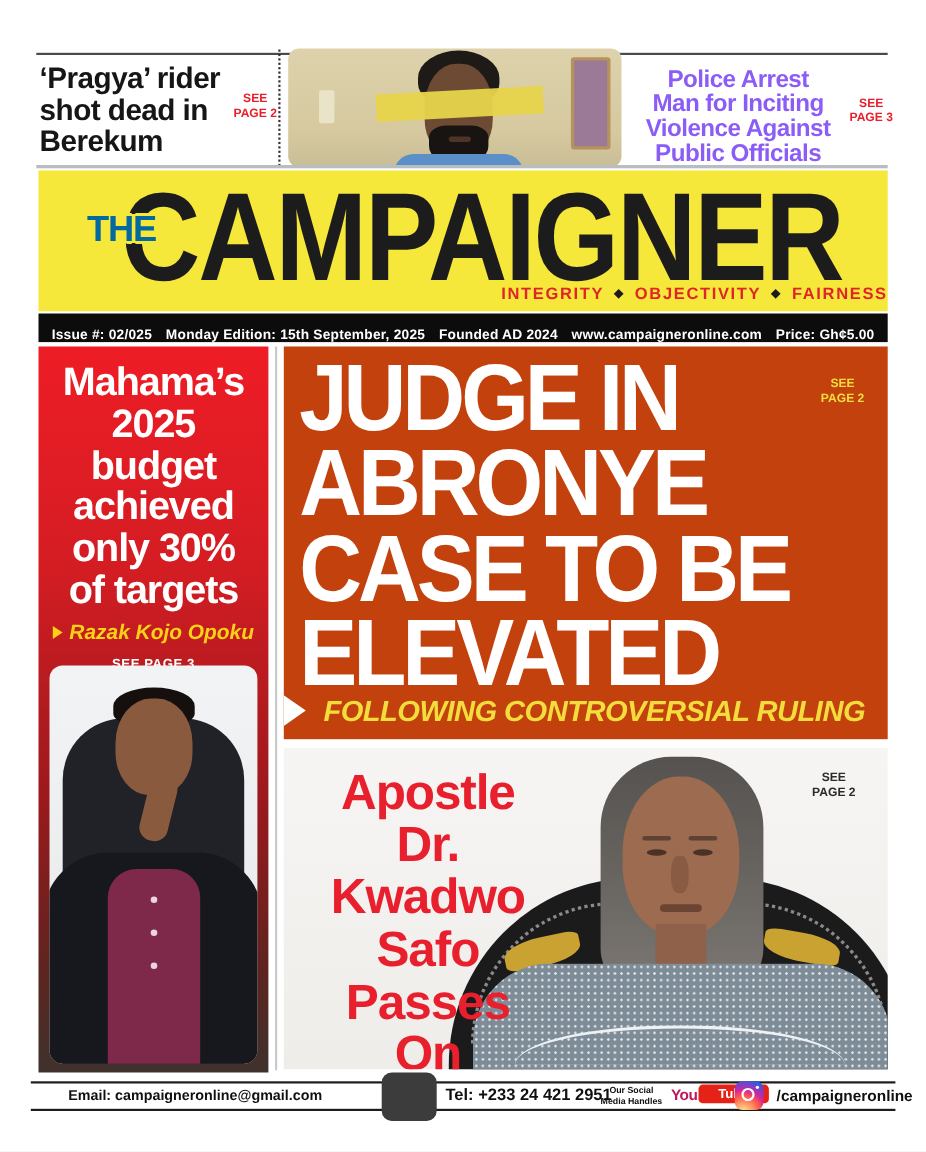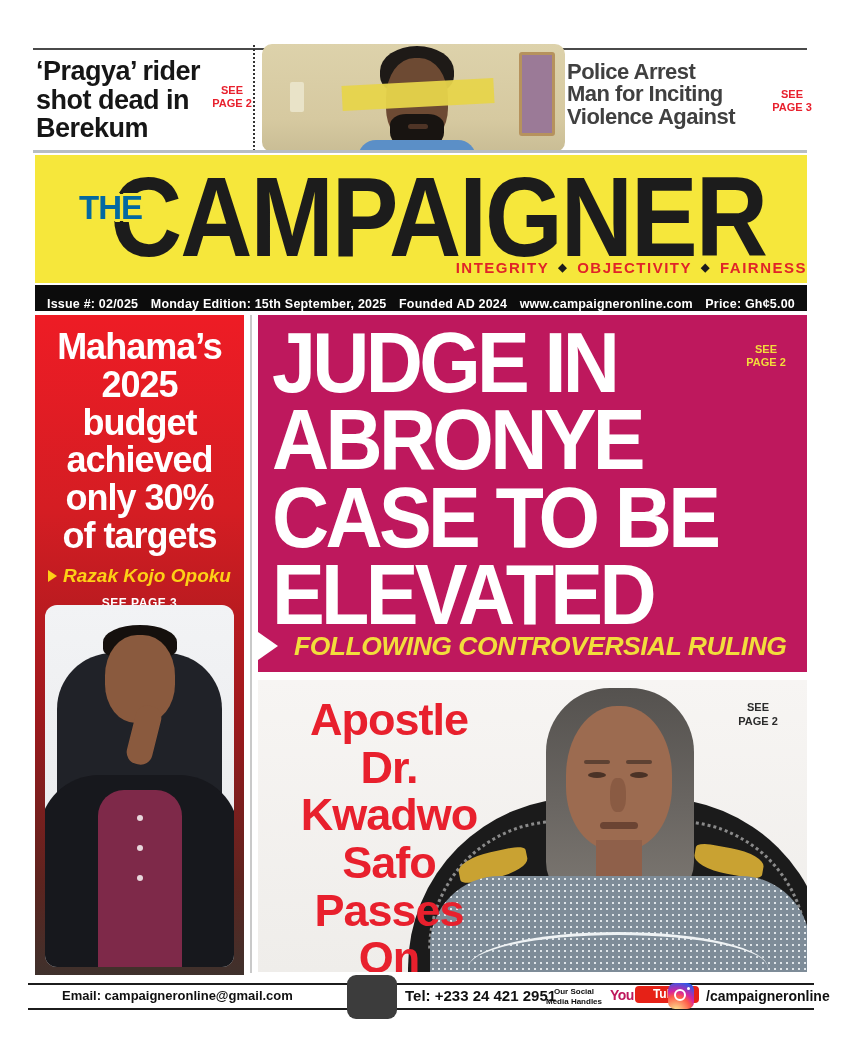--- a/index.html
+++ b/index.html
@@ -7,21 +7,21 @@
   body { font-family:"Liberation Sans", sans-serif; }
   .page { position:relative; width:842px; height:1047px; background:#ffffff; margin:0 auto; overflow:hidden; }
 
   
   .rule-top { position:absolute; left:33px; top:48px; width:774px; height:2px; background:#4a4a4a; }
   .rule-bottom { position:absolute; left:33px; top:150px; width:774px; height:3px; background:#b7bdc2; }
   .tl-story { position:absolute; left:36px; top:57px; width:192px; font-weight:bold; font-size:27px; line-height:1.06; color:#161616; letter-spacing:-0.5px; }
   .see-page { font-weight:bold; font-size:11px; line-height:1.15; text-align:center; color:#e8202d; }
   .tl-see { position:absolute; left:211px; top:84px; width:42px; }
   .dotted-div { position:absolute; left:253px; top:45px; height:106px; width:0; border-left:2px dotted #333; }
-  .tr-story { position:absolute; left:567px; top:61px; width:208px; font-weight:bold; font-size:22px; line-height:1.02; color:#404040; letter-spacing:-0.5px; }
+  .tr-story { position:absolute; left:567px; top:61px; width:208px; font-weight:bold; font-size:22px; line-height:1.02; color:#8b5cf6; letter-spacing:-0.5px;text-align:center; }
   .tr-see { position:absolute; left:772px; top:88px; width:40px; }
 
   .top-photo { position:absolute; left:262px; top:44px; width:303px; height:108px; border-radius:10px; overflow:hidden;
     background:linear-gradient(180deg,#ddd2ab 0%,#d6c9a0 70%,#c9bd95 100%); }
   .tp-switch { position:absolute; left:28px; top:38px; width:14px; height:30px; background:#e9e3c8; border-radius:2px; }
   .tp-door { position:absolute; right:10px; top:8px; width:36px; height:84px; background:#9b7a97; border:3px solid #b6925d; border-radius:3px; }
   .tp-hair { position:absolute; left:118px; top:2px; width:74px; height:50px; background:#1e1a17; border-radius:50% 50% 40% 40%; }
   .tp-face { position:absolute; left:124px; top:14px; width:62px; height:86px; background:#6d4a33; border-radius:46% 46% 42% 42%; }
   .tp-beard { position:absolute; left:128px; top:70px; width:54px; height:36px; background:#181411; border-radius:30% 30% 48% 48%; }
   .tp-mouth { position:absolute; left:146px; top:80px; width:20px; height:5px; background:#4e3426; border-radius:3px; }
@@ -51,21 +51,21 @@
   .rp-blazer { position:absolute; left:-6px; top:170px; width:200px; height:200px; background:#17181d; border-radius:60px 60px 0 0; }
   .rp-shirt { position:absolute; left:53px; top:185px; width:84px; height:180px; background:#7e2949; border-radius:26px 26px 0 0; }
   .rp-head { position:absolute; left:60px; top:30px; width:70px; height:88px; background:#8a5a3e; border-radius:46% 46% 44% 44%; }
   .rp-hair { position:absolute; left:58px; top:20px; width:74px; height:34px; background:#15100d; border-radius:50% 50% 30% 30%; }
   .rp-hand { position:absolute; left:86px; top:100px; width:26px; height:60px; background:#8a5a3e; border-radius:12px; transform:rotate(14deg); }
   .rp-btn { position:absolute; width:6px; height:6px; background:#e8d7dc; border-radius:50%; left:92px; }
 
   .v-div { position:absolute; left:250px; top:315px; width:2px; height:658px; background:#c9c9c9; }
 
   
-  .main-story { position:absolute; left:258px; top:315px; width:549px; height:357px; background:#be185d; overflow:hidden; }
+  .main-story { position:absolute; left:258px; top:315px; width:549px; height:357px; background:#c2410c; overflow:hidden; }
   .ms-headline { position:absolute; left:14px; top:9px; color:#ffffff; font-weight:bold; font-size:86px; line-height:0.9; letter-spacing:-4px; transform:scaleX(0.92); transform-origin:left top; white-space:nowrap; }
   .ms-see { position:absolute; right:18px; top:28px; width:46px; font-weight:bold; font-size:11px; line-height:1.2; text-align:center; color:#f2dd3c; }
   .ms-subhead { position:absolute; left:0; bottom:10px; width:100%; }
   .ms-sub-arrow { position:absolute; left:0; bottom:2px; width:0; height:0; border-left:20px solid #ffffff; border-top:14px solid transparent; border-bottom:14px solid transparent; }
   .ms-sub-text { margin-left:36px; color:#f2dd3c; font-weight:bold; font-style:italic; font-size:26.5px; letter-spacing:-0.5px; }
 
   
   .second-story { position:absolute; left:258px; top:680px; width:549px; height:292px; overflow:hidden; background:linear-gradient(180deg,#f7f5f3 0%,#efedea 100%); }
   .ss-headboard { position:absolute; left:150px; top:118px; width:420px; height:180px; background:#1b1b1b; border-radius:170px 170px 0 0; }
   .ss-stud-rail { position:absolute; left:170px; top:140px; width:380px; height:130px; border:3px dotted #8a8a8a; border-bottom:none; border-radius:150px 150px 0 0; }
@@ -126,20 +126,21 @@
     <div class="tp-beard"></div>
     <div class="tp-mouth"></div>
     <div class="tp-shirt"></div>
     <div class="tp-censor"></div>
   </div>
 
   <div class="tr-story">
     <div>Police Arrest</div>
     <div>Man for Inciting</div>
     <div>Violence Against</div>
+    <div>Public Officials</div>
   </div>
   <div class="see-page tr-see">SEE PAGE 3</div>
 
   <div class="rule-bottom"></div>
 
   <div class="masthead">
     <div class="mh-the">THE</div>
     <div class="mh-logo">CAMPAIGNER</div>
     <div class="mh-tagline">
       <span>INTEGRITY</span><span class="mh-diamond">◆</span><span>OBJECTIVITY</span><span class="mh-diamond">◆</span><span>FAIRNESS</span>

